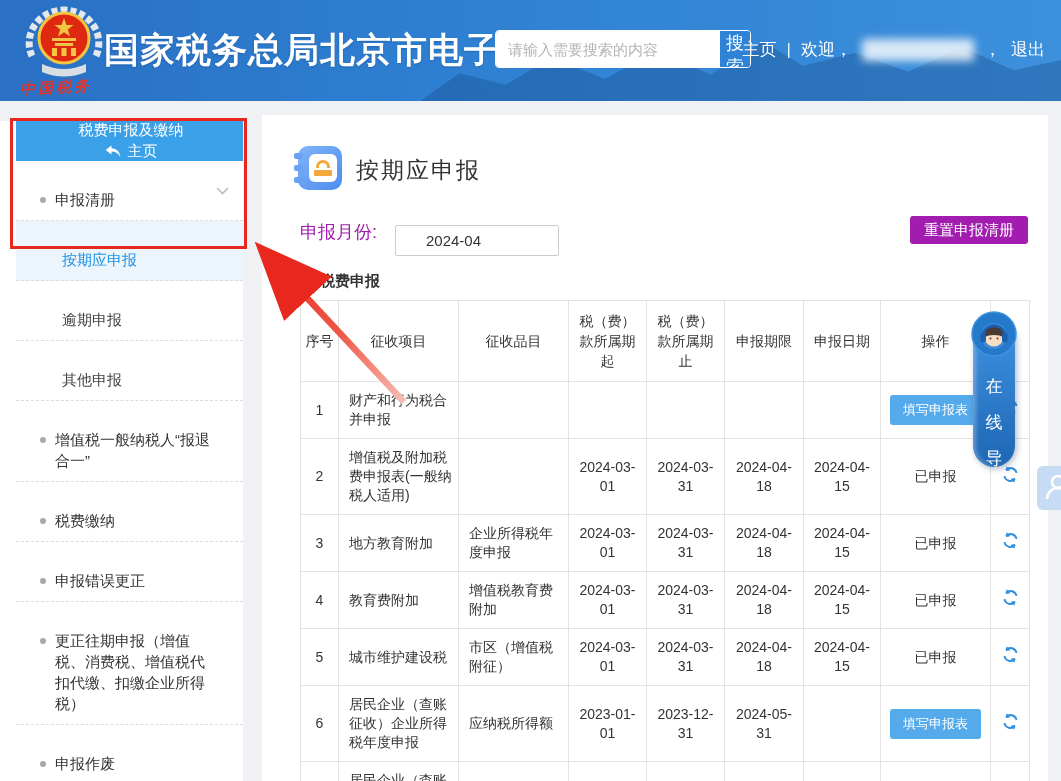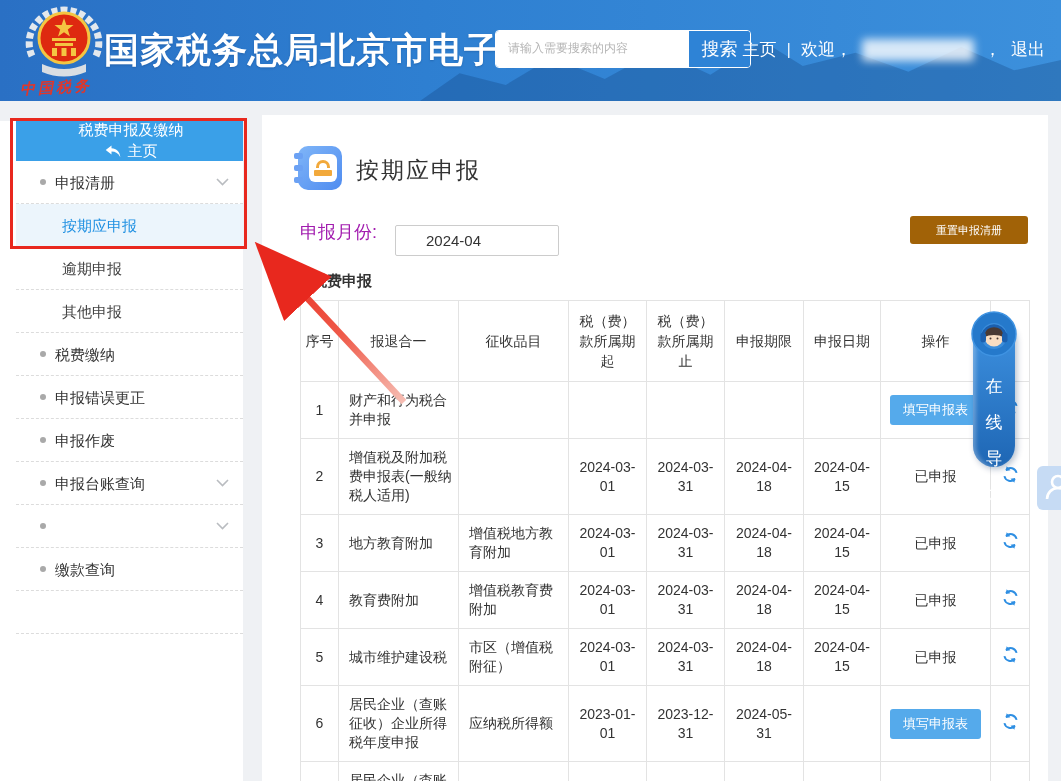--- a/index.html
+++ b/index.html
@@ -12,62 +12,62 @@
   .mountains { position:absolute; left:420px; top:28px; width:660px; height:73px;
     background:rgba(16,58,116,.28);
     clip-path:polygon(0 100%,6% 62%,13% 78%,20% 40%,28% 70%,36% 30%,44% 64%,52% 18%,58% 52%,66% 34%,74% 60%,82% 26%,90% 58%,100% 38%,100% 100%); }
   .emblem { position:absolute; left:22px; top:6px; width:84px; height:74px; }
   .logo-caption { position:absolute; left:20px; top:78px; width:90px; font-family:"DejaVu Serif", serif;
     font-size:15px; font-weight:bold; font-style:italic; color:#e2362a; letter-spacing:3px; transform:rotate(-3deg); }
   .site-title { position:absolute; left:104px; top:27px; z-index:1; color:#fff; font-size:35px; font-weight:700;
     letter-spacing:1px; white-space:nowrap; text-shadow:0 1px 2px rgba(0,40,90,.25); }
   .search-group { position:absolute; left:495px; top:30px; z-index:2; display:flex; width:256px; height:38px;
     border:1px solid #fff; border-radius:4px; overflow:hidden; }
-  .search-group input { flex:1; border:none; outline:none; background:#fff; padding:0 12px; font-size:12px; color:#555;
-    font-family:Liberation Mono, monospace; }
+  .search-group input { flex:1; border:none; outline:none; background:#fff; padding:0 12px; font-size:15px; color:#555;
+    font-family:Liberation Sans, sans-serif; }
   .search-group input::placeholder { color:#b5b5b5; }
   .search-group button { width:62px; border:none; border-left:1px solid #fff; background:#2e83d6; color:#fff;
     font-size:18px; cursor:pointer; font-family:"Liberation Sans", sans-serif; }
   .head-nav { position:absolute; right:16px; top:38px; z-index:2; display:flex; align-items:center; gap:10px;
     color:#fff; font-size:17px; white-space:nowrap; }
   .head-nav a { color:#fff; text-decoration:none; cursor:pointer; }
   .head-nav .sep { opacity:.9; }
   .masked-name { display:inline-block; width:112px; height:22px; background:rgba(255,255,255,.8);
     filter:blur(4px); border-radius:3px; }
 
   
   .sidebar { position:absolute; left:0; top:121px; width:243px; bottom:0; background:#fff; }
   .sb-menu { margin-left:16px; width:227px; }
   .sb-header { height:40px; background:#3aa0e8; color:#fff; display:flex; align-items:center;
     justify-content:space-between; padding:0 14px 0 17px; font-size:15px;flex-direction:column; }
   .sb-home { display:flex; align-items:center; gap:7px; cursor:pointer; }
-  .sb-item { position:relative; display:flex; align-items:center; min-height:43px; padding:10px 30px 10px 24px;
+  .sb-item { position:relative; display:flex; align-items:center; min-height:43px; padding:28px 30px 10px 24px;
     border-bottom:1px dashed #dcdcdc; font-size:15px; color:#333; line-height:21px; cursor:pointer; background:#fff; }
   .sb-item .dot { width:6px; height:6px; border-radius:50%; background:#a9a9a9; margin-right:9px; flex:0 0 6px; align-self:flex-start; margin-top:8px; }
   .sb-item.sub { padding-left:46px; color:#444; }
   .sb-item.active { background:#ecf5fc; color:#2191e2; }
   .sb-item .chev { position:absolute; right:14px; top:50%; transform:translateY(-50%); }
 
   
   .main-panel { position:absolute; left:262px; top:115px; width:786px; bottom:0; background:#fff; }
   .doc-icon { position:absolute; left:36px; top:31px; width:44px; height:44px;
     background:linear-gradient(135deg,#7fb5f8,#4f8cf0); border-radius:10px; }
   .doc-icon .tab { position:absolute; left:-4px; width:9px; height:6px; background:#6ba1f4; border-radius:2px; }
   .doc-icon .t1{top:7px;} .doc-icon .t2{top:19px;} .doc-icon .t3{top:31px;}
   .doc-icon .page { position:absolute; right:5px; top:8px; width:28px; height:28px; background:#fff; border-radius:6px;
     display:flex; flex-direction:column; align-items:center; justify-content:center; gap:2px; }
   .doc-icon .arch { width:14px; height:8px; border:3px solid #f2a93b; border-bottom:none; border-radius:12px 12px 0 0; }
   .doc-icon .bar { width:18px; height:6px; background:#f2a93b; border-radius:1px; }
   .page-title { position:absolute; left:94px; top:40px; font-size:23px; font-weight:500; color:#333; letter-spacing:2px; }
   .month-label { position:absolute; left:38px; top:105px; font-size:18px; color:#a21caf; }
   .month-input { position:absolute; left:133px; top:110px; width:164px; height:31px; border:1px solid #ccc;
     border-radius:2px; padding-left:30px; font-size:15px; color:#333; font-family:"Liberation Sans", sans-serif; outline:none; }
-  .reset-btn { position:absolute; left:648px; top:101px; width:118px; height:28px; background:#a16207; border:none;
-    border-radius:3px; color:#fff; font-size:11px; cursor:pointer; font-family:Liberation Mono, monospace; }
-  .section-head { position:absolute; left:38px; top:157px; display:flex; align-items:center; gap:8px; }
+  .reset-btn { position:absolute; left:648px; top:101px; width:118px; height:28px; background:#a21caf; border:none;
+    border-radius:3px; color:#fff; font-size:15px; cursor:pointer; font-family:Liberation Mono, monospace; }
+  .section-head { position:absolute; left:38px; top:157px; display:flex; align-items:center; gap:16px; }
   .section-head .sbar { width:4px; height:16px; background:#2f86d4; }
   .section-head span { font-size:15px; font-weight:bold; color:#333; }
 
   table.tax { position:absolute; left:38px; top:185px; width:729px; border-collapse:collapse; table-layout:fixed;
     font-size:14px; color:#333; }
   table.tax th, table.tax td { border:1px solid #e3e3e3; padding:9px 5px; text-align:center; vertical-align:middle;
     line-height:19px; overflow-wrap:break-word; font-weight:400; }
   table.tax thead th { padding:10px 4px; line-height:20px; color:#333; }
   table.tax td.l { text-align:left; padding-left:10px; }
   .fill-btn { background:#55aaeb; color:#fff; border:none; border-radius:3px; padding:6px 13px; font-size:13px;
@@ -145,25 +145,33 @@
           <span class="lbl">按期应申报</span>
         </div>
         <div class="sb-item sub">
           <span class="lbl">逾期申报</span>
         </div>
         <div class="sb-item sub">
           <span class="lbl">其他申报</span>
         </div>
         <div class="sb-item">
           <span class="dot"></span>
+          <span class="lbl">增值税一般纳税人“报退合一”</span>
+        </div>
+        <div class="sb-item">
+          <span class="dot"></span>
           <span class="lbl">税费缴纳</span>
         </div>
         <div class="sb-item">
           <span class="dot"></span>
           <span class="lbl">申报错误更正</span>
+        </div>
+        <div class="sb-item">
+          <span class="dot"></span>
+          <span class="lbl">更正往期申报（增值税、消费税、增值税代扣代缴、扣缴企业所得税）</span>
         </div>
         <div class="sb-item">
           <span class="dot"></span>
           <span class="lbl">申报作废</span>
         </div>
         <div class="sb-item">
           <span class="dot"></span>
           <span class="lbl">申报台账查询</span>
           <svg class="chev" width="13" height="8" viewBox="0 0 13 8">
             <polyline points="1,1 6.5,6.5 12,1" stroke="#b9bcc0" stroke-width="1.6" fill="none"></polyline>
@@ -213,21 +221,21 @@
         <col style="width:78px">
       <col style="width:78px">
         <col style="width:79px">
         <col style="width:77px">
         <col style="width:110px">
         <col style="width:39px">
     </colgroup>
     <thead>
         <tr id="tax-head">
           <th>序号</th>
-          <th>报退合一</th>
+          <th>征收项目</th>
           <th>征收品目</th>
           <th>税（费）款所属期起</th>
           <th>税（费）款所属期止</th>
           <th>申报期限</th>
           <th>申报日期</th>
           <th>操作</th>
           <th></th>
         </tr>
       </thead>
     <tbody id="tax-body">
@@ -259,21 +267,21 @@
           <td><span class="refresh"><svg width="19" height="19" viewBox="0 0 20 20">
                 <path d="M16.4 8.3 A6.6 6.6 0 0 0 5.2 5.2" fill="none" stroke="#2f8fe3" stroke-width="2"></path>
                 <path d="M3.6 11.7 A6.6 6.6 0 0 0 14.8 14.8" fill="none" stroke="#2f8fe3" stroke-width="2"></path>
                 <path d="M5.9 1.3 L5.1 6.3 L10 5.6 Z" fill="#2f8fe3"></path>
                 <path d="M14.1 18.7 L14.9 13.7 L10 14.4 Z" fill="#2f8fe3"></path>
               </svg></span></td>
         </tr>
         <tr>
           <td>3</td>
           <td class="l">地方教育附加</td>
-          <td class="l">增值税地方教育附加</td>
+          <td class="l">企业所得税年度申报</td>
           <td>2024-03-01</td>
           <td>2024-03-31</td>
           <td>2024-04-18</td>
           <td>2024-04-15</td>
           <td><span>已申报</span></td>
           <td><span class="refresh"><svg width="19" height="19" viewBox="0 0 20 20">
                 <path d="M16.4 8.3 A6.6 6.6 0 0 0 5.2 5.2" fill="none" stroke="#2f8fe3" stroke-width="2"></path>
                 <path d="M3.6 11.7 A6.6 6.6 0 0 0 14.8 14.8" fill="none" stroke="#2f8fe3" stroke-width="2"></path>
                 <path d="M5.9 1.3 L5.1 6.3 L10 5.6 Z" fill="#2f8fe3"></path>
                 <path d="M14.1 18.7 L14.9 13.7 L10 14.4 Z" fill="#2f8fe3"></path>

